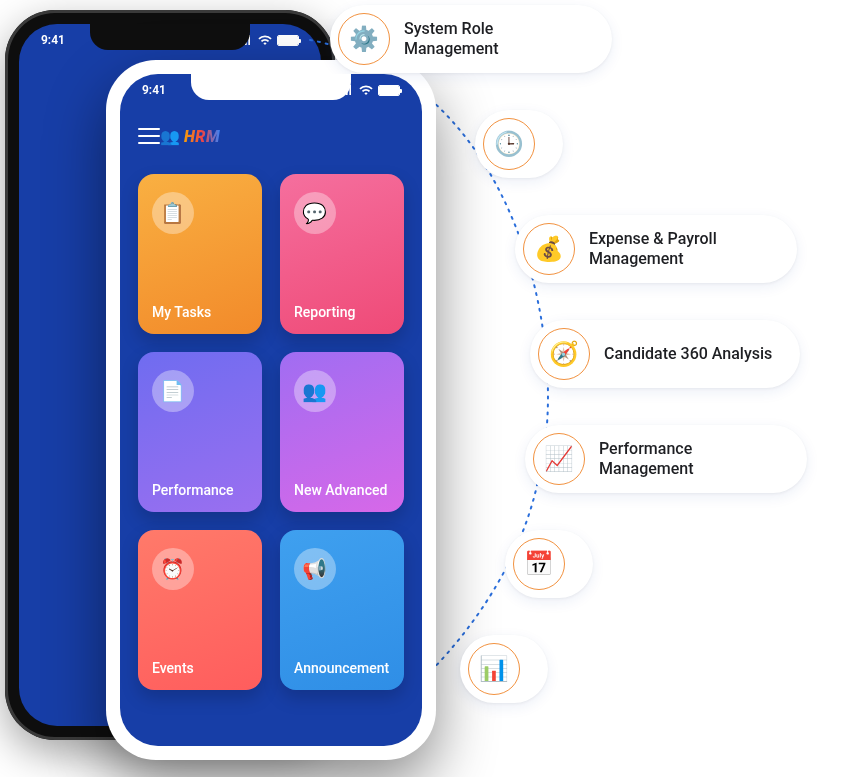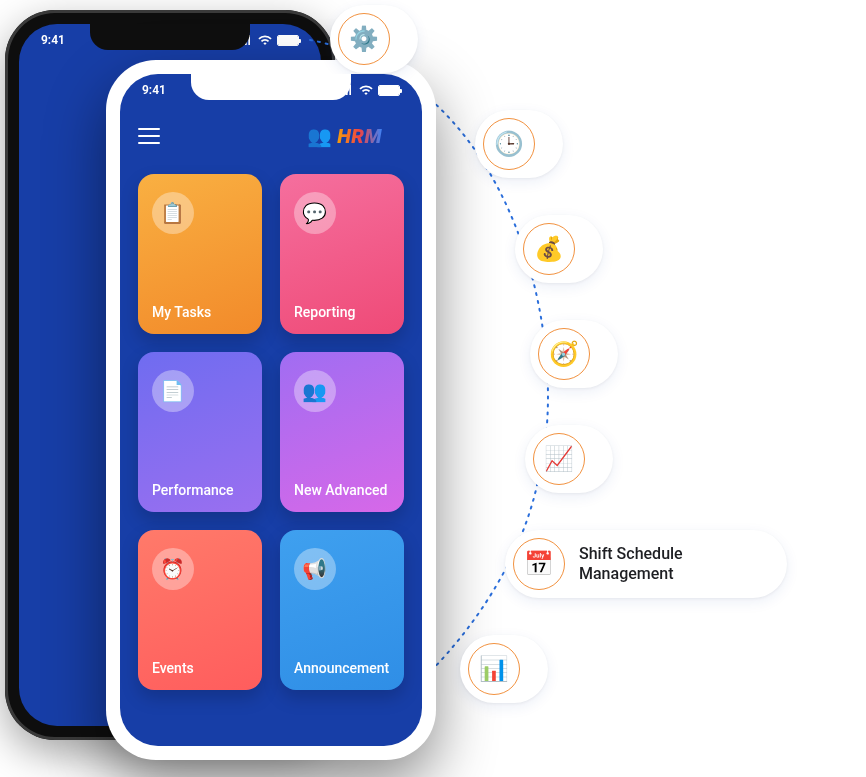--- a/index.html
+++ b/index.html
@@ -122,24 +122,24 @@
       cursor: pointer;
     }
     .hamburger span {
       display: block;
       height: 2px;
       background: #fff;
       border-radius: 2px;
     }
     .app-logo {
       flex: 1;
-      text-align: right;
+      text-align: left;
       color: #fff;
       font-weight: 700;
-      font-size: 20px;
+      font-size: 16px;
     }
     .app-logo .logo-text {
       background: linear-gradient(90deg,#f59e0b,#ef4444,#3b82f6);
       -webkit-background-clip: text;
       -webkit-text-fill-color: transparent;
       background-clip: text;
       font-style: italic;
       font-weight: 900;
       letter-spacing: 0.5px;
     }
@@ -341,51 +341,54 @@
     </div>
   </div>
 </div>
 
 <div class="features">
 
   <div class="feature-pill" style="left:0px; top:0px;">
     <div class="feature-icon">
         <span>⚙️</span>
       </div>
+    <div class="feature-label">System Role Management</div>
   </div>
 
   <div class="feature-pill" style="left:145px; top:105px;">
     <div class="feature-icon">
         <span>🕒</span>
       </div>
   </div>
 
   <div class="feature-pill" style="left:185px; top:210px;">
     <div class="feature-icon">
         <span>💰</span>
       </div>
+    <div class="feature-label">Expense &amp; Payroll Management</div>
   </div>
 
   <div class="feature-pill" style="left:200px; top:315px;">
     <div class="feature-icon">
         <span>🧭</span>
       </div>
+    <div class="feature-label">Candidate 360 Analysis</div>
   </div>
 
   <div class="feature-pill" style="left:195px; top:420px;">
     <div class="feature-icon">
         <span>📈</span>
       </div>
+    <div class="feature-label">Performance Management</div>
   </div>
 
   <div class="feature-pill" style="left:175px; top:525px;">
     <div class="feature-icon">
         <span>📅</span>
       </div>
-    <div class="feature-label">Shift Schedule Management</div>
   </div>
 
   <div class="feature-pill" style="left:130px; top:630px;">
     <div class="feature-icon">
         <span>📊</span>
       </div>
   </div>
 
 </div>
 

